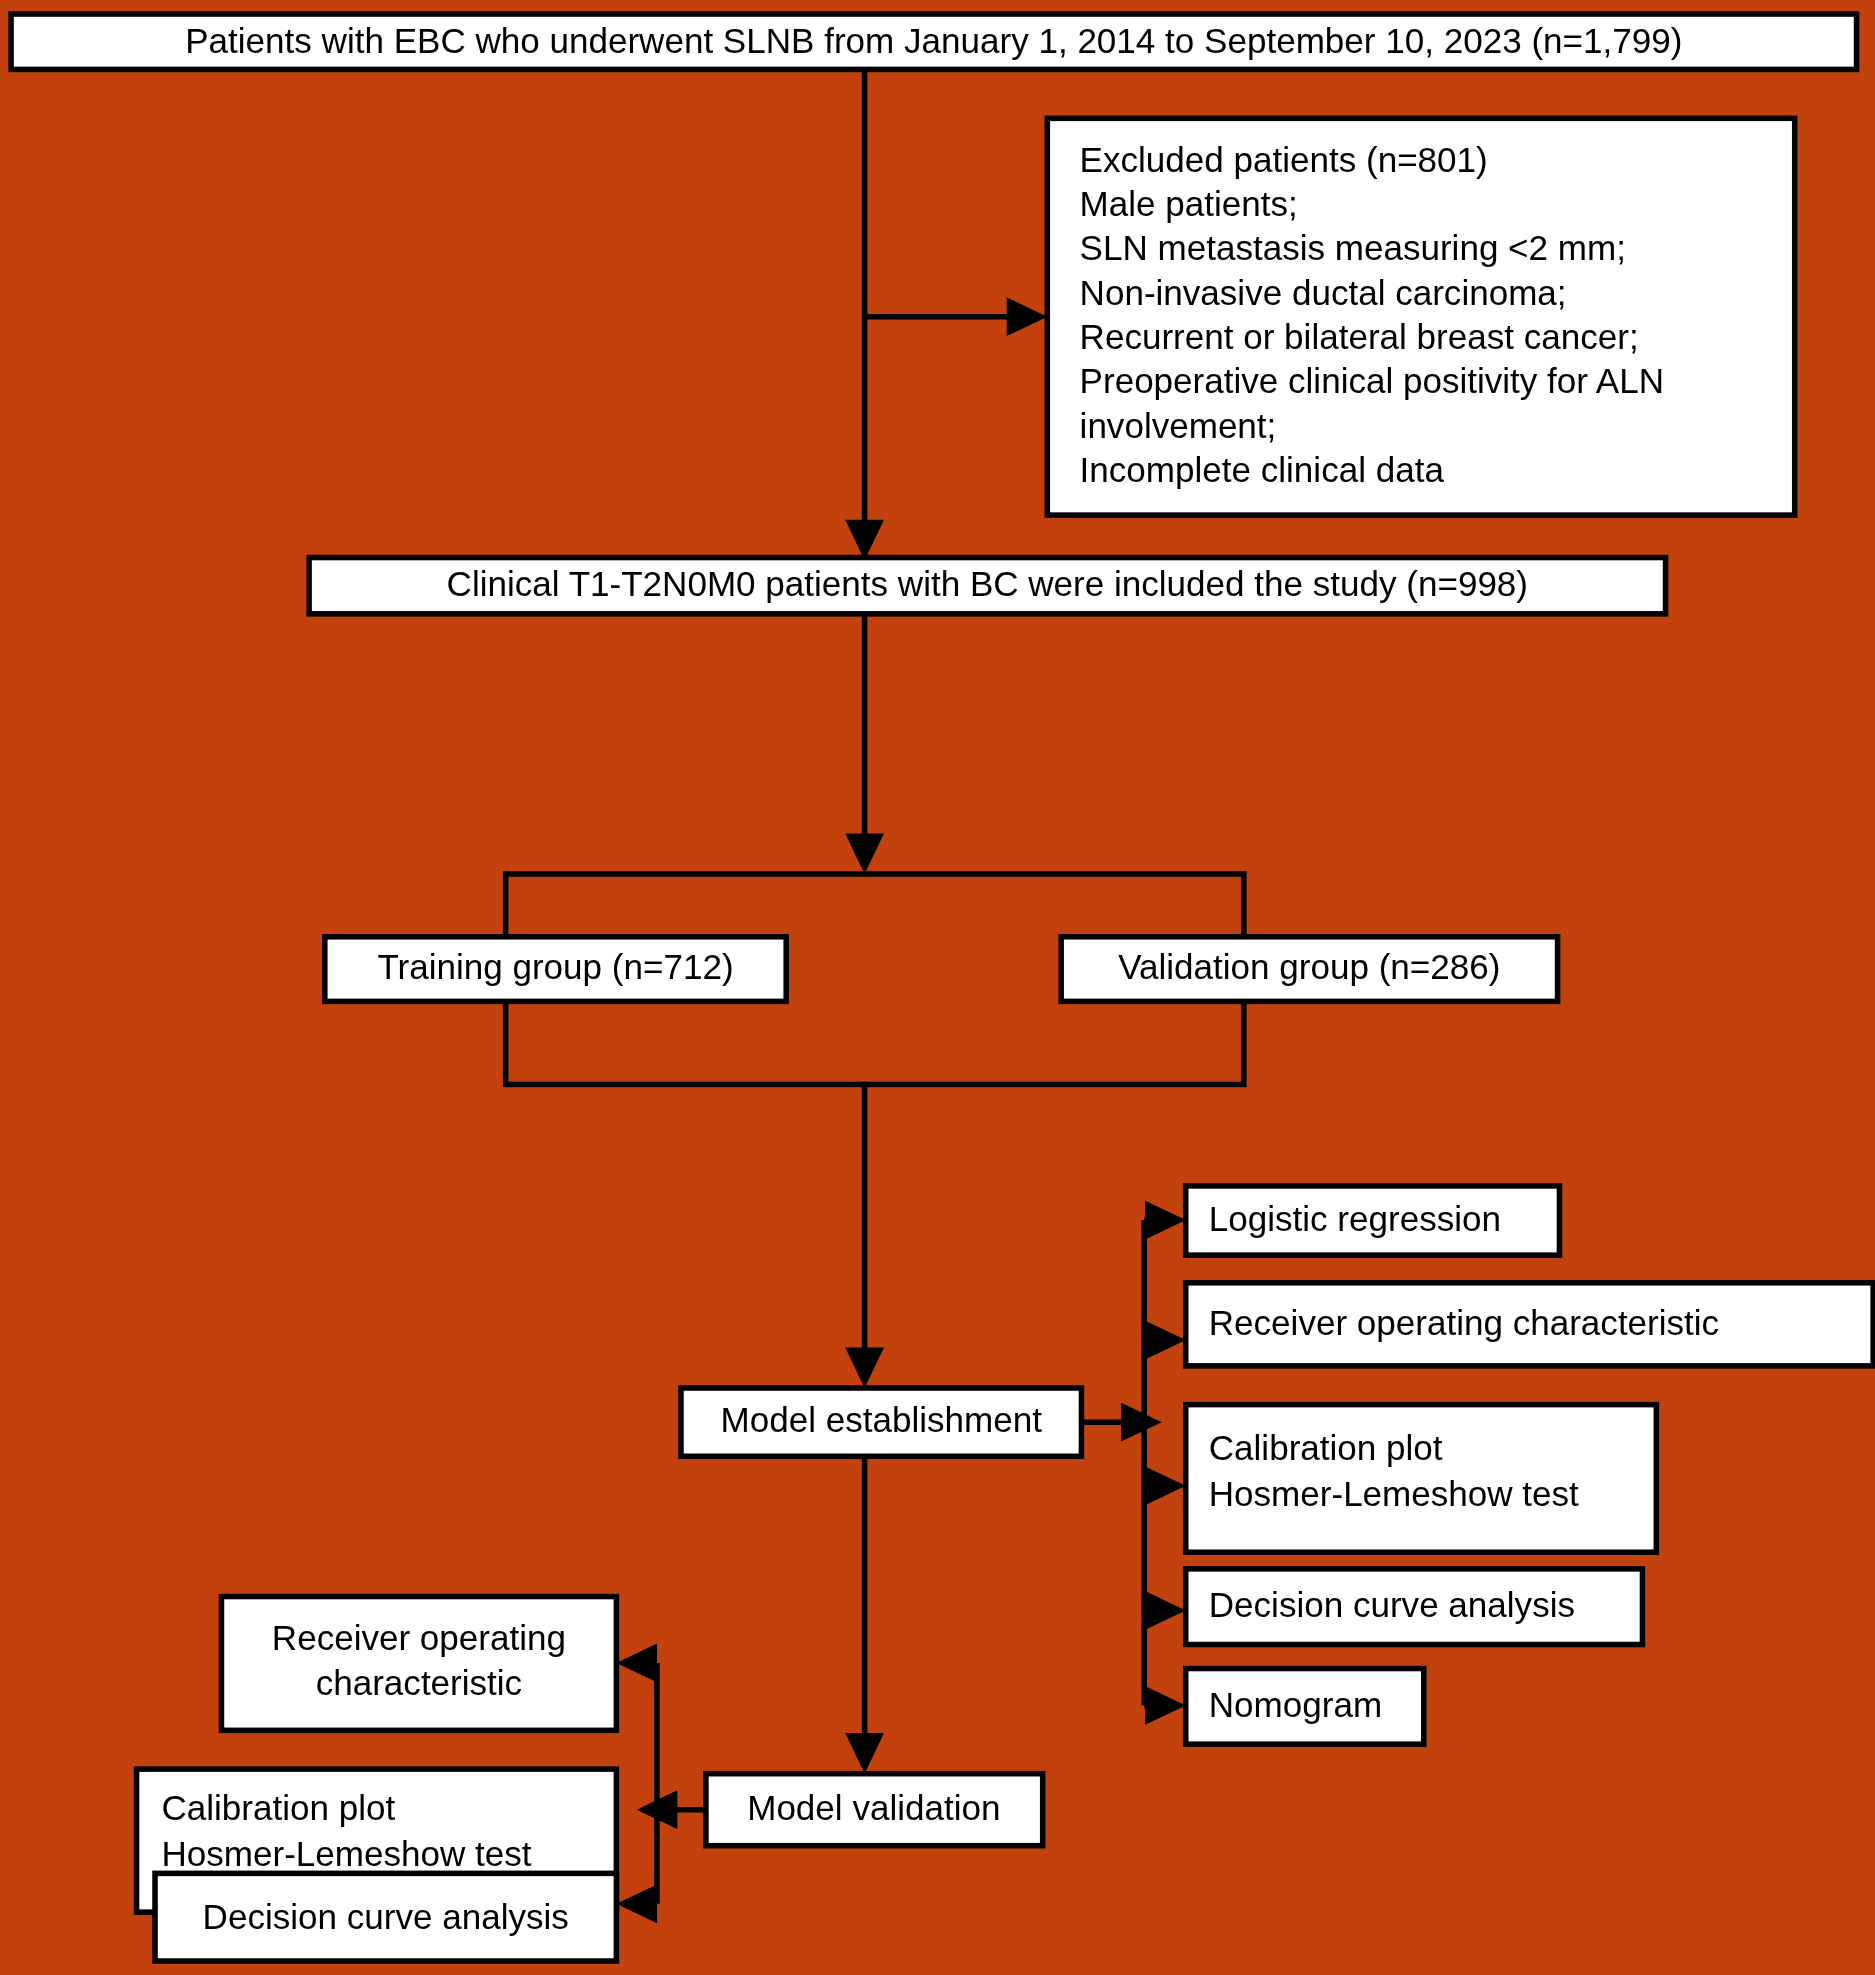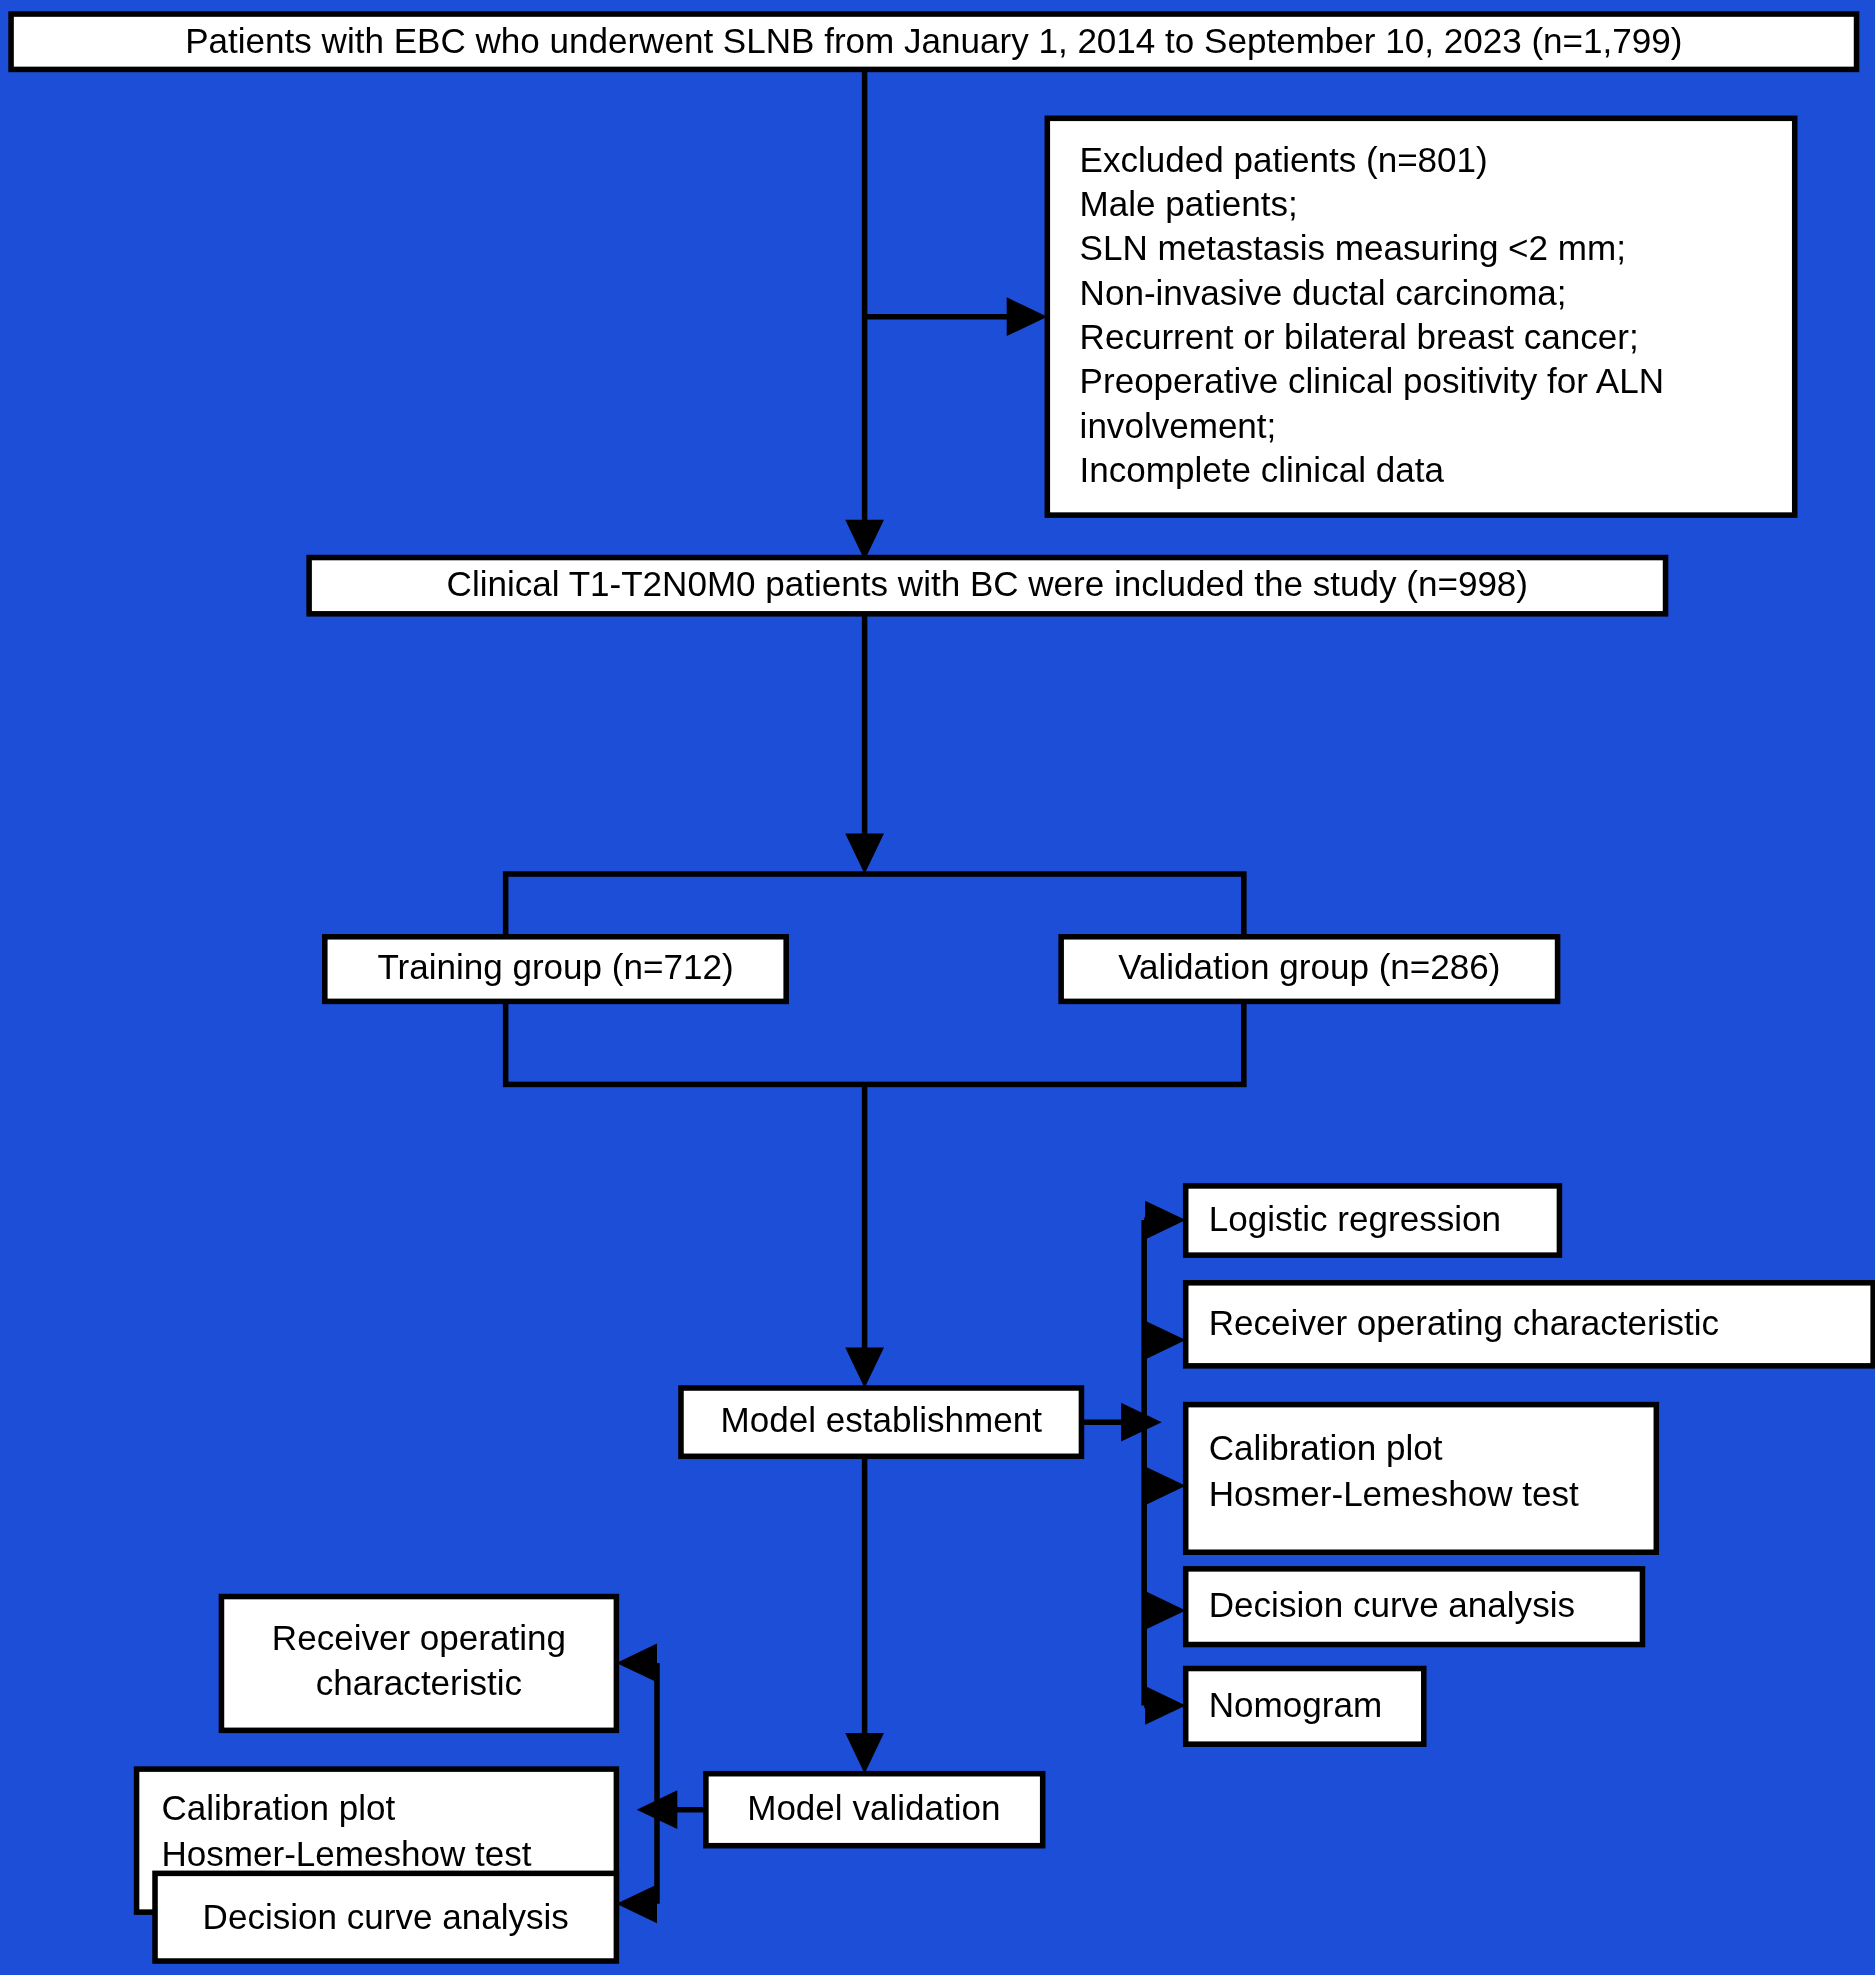--- a/index.html
+++ b/index.html
@@ -10,21 +10,21 @@
   body {
     width: 1875px;
     height: 1976px;
     font-family: "Liberation Sans", sans-serif;
     overflow: hidden;
   }
   #flowchart-root {
     position: relative;
     width: 1875px;
     height: 1976px;
-    background: #1d4ed8;
+    background: #c2410c;
   }
   svg#flow-svg {
     position: absolute;
     inset: 0;
     width: 1875px;
     height: 1976px;
     display: block;
   }
   .fc-box {
     fill: #ffffff;

